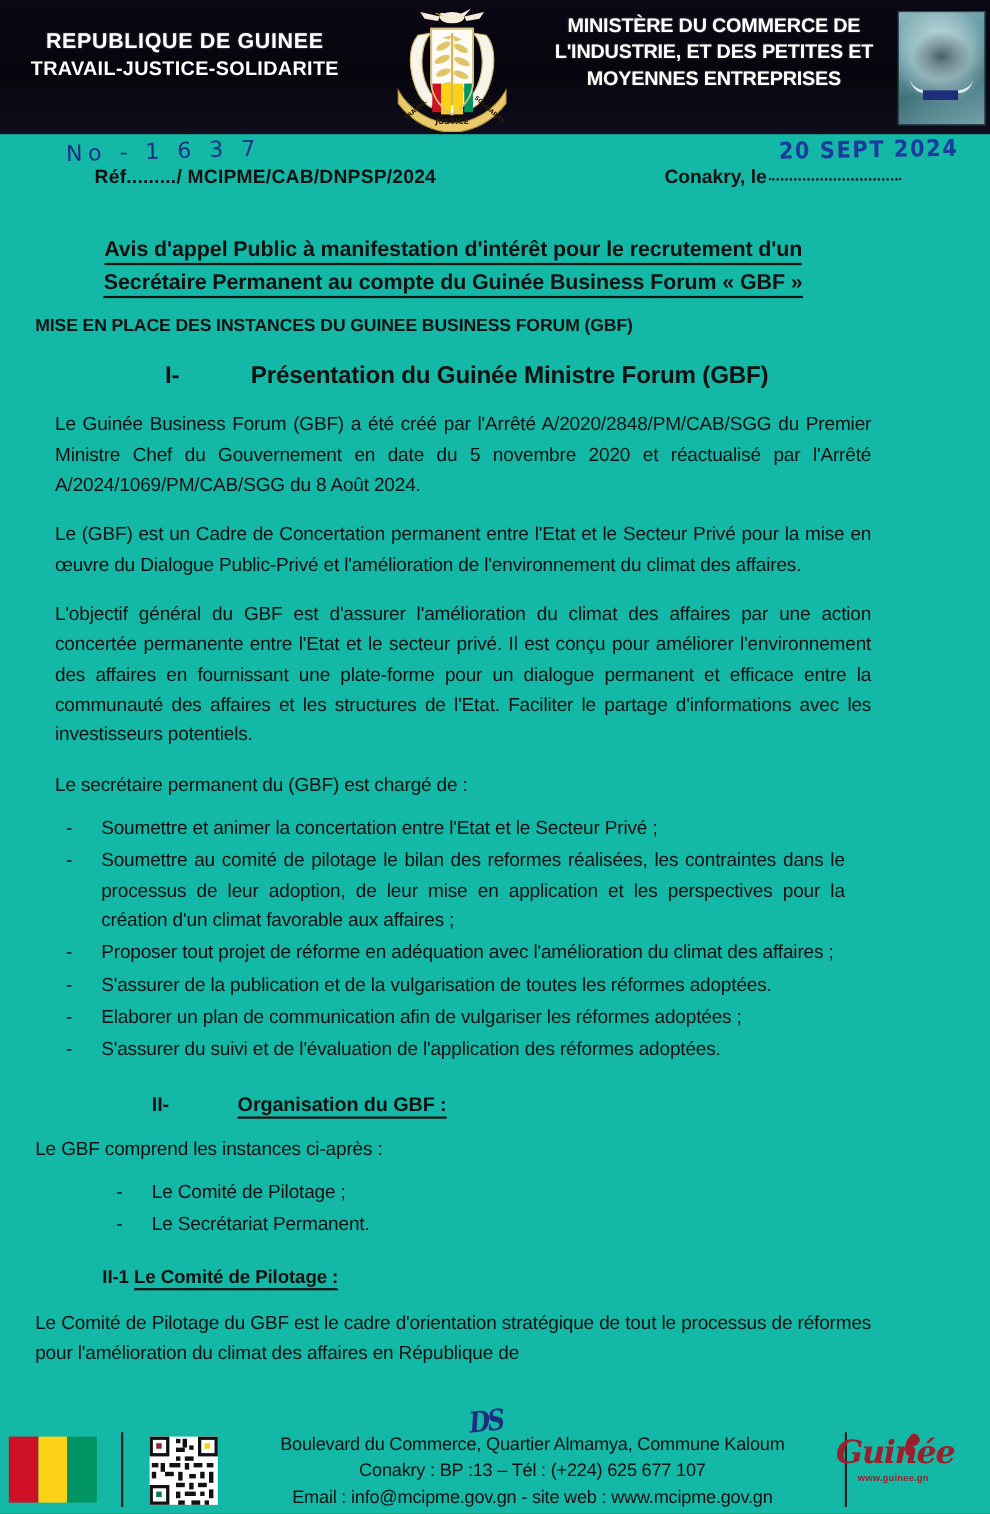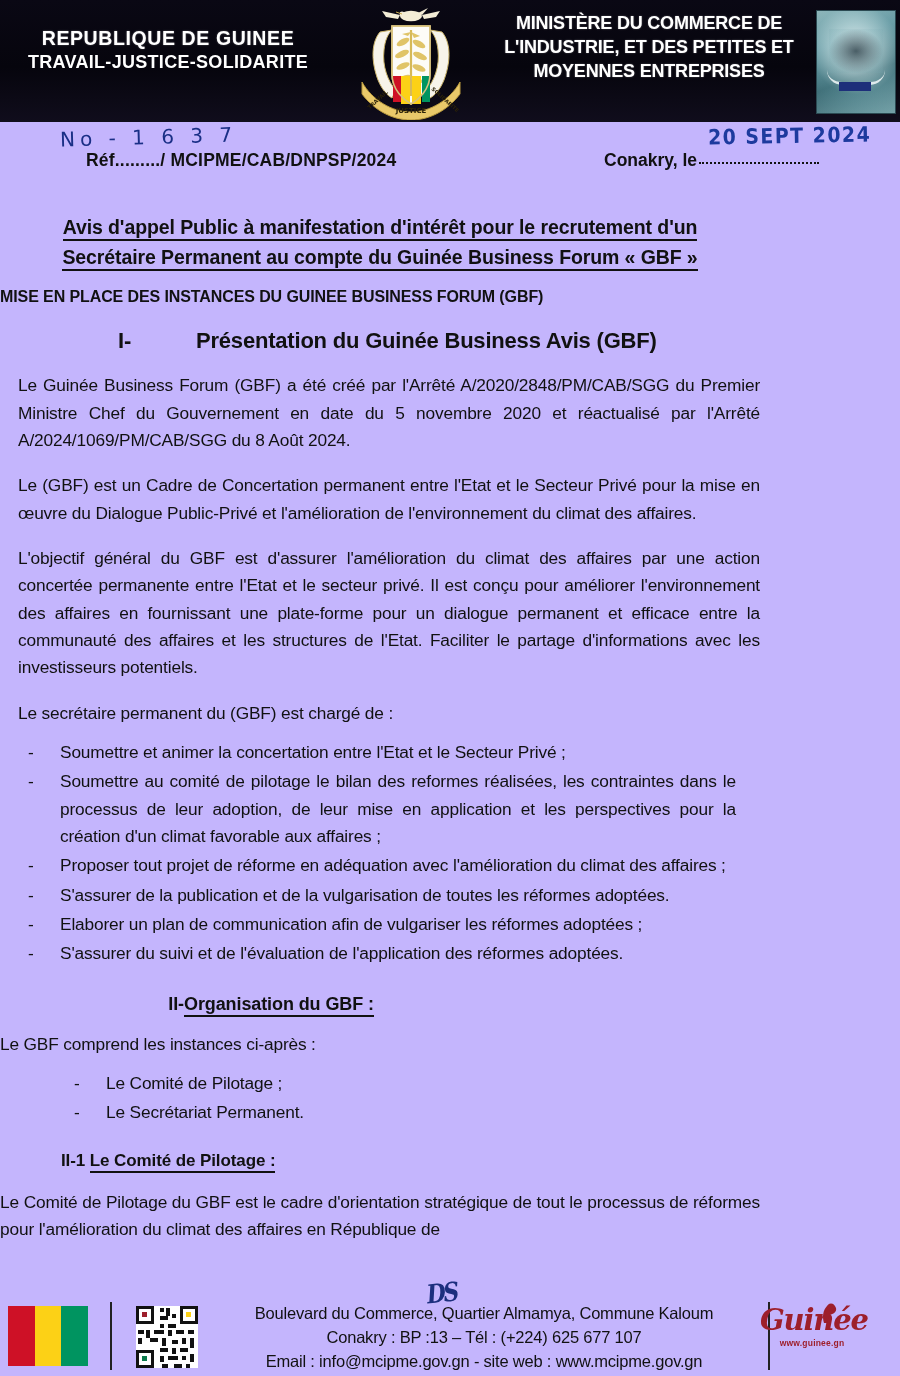--- a/index.html
+++ b/index.html
@@ -5,21 +5,21 @@
 <style>
   html, body {
     margin: 0;
     padding: 0;
     background: #6b6b6b;
   }
   .page {
     position: relative;
     width: 900px;
     height: 1376px;
-    background: #c4b5fd;
+    background: #14b8a6;
     overflow: hidden;
     font-family: "Liberation Sans", sans-serif;
     color: #111;
     text-decoration: underline;
   }
 
   
   .header-banner {
     position: absolute;
     top: 0; left: 0;
@@ -159,20 +159,21 @@
     transform: rotate(-1deg);
     white-space: nowrap;
   }
 
   
   .body-area {
     position: absolute;
     top: 198px;
     left: 0;
     width: 728px;
+    padding-left: 32px;
   }
 
   .doc-title {
     width: 760px;
     margin: 14px auto 0 auto;
     text-align: center;
     font-size: 19.5px;
     font-weight: bold;
     line-height: 1.55;
     letter-spacing: -0.1px;
@@ -200,21 +201,21 @@
     letter-spacing: -0.2px;
   }
   .section-h1 .num { display: inline-block; width: 78px; }
 
   .section-h2 {
     font-size: 18px;
     font-weight: bold;
     margin: 26px 0 0 106px;
     letter-spacing: -0.1px;
   }
-  .section-h2 .num { display: inline-block; width: 78px; text-align: right; }
+  .section-h2 .num { display: inline-block; width: 78px; }
   .section-h2 .ul { border-bottom: 2.5px solid #111; padding-bottom: 1px; }
 
   .section-h3 {
     font-size: 17px;
     font-weight: bold;
     margin: 24px 0 0 61px;
     letter-spacing: -0.1px;
   }
   .section-h3 .ul { border-bottom: 2.5px solid #111; padding-bottom: 1px; }
 
@@ -444,21 +445,21 @@
   <div class="body-area">
 
     <div class="doc-title">
       <span>Avis d'appel Public à manifestation d'intérêt pour le recrutement d'un</span><br>
       <span>Secrétaire Permanent au compte du Guinée Business Forum « GBF »</span>
     </div>
 
     <div class="subtitle">MISE EN PLACE DES INSTANCES DU GUINEE BUSINESS FORUM (GBF)</div>
 
     <div class="section-h1">
-      <span class="num">I-</span><span>Présentation du Guinée Business Avis (GBF)</span>
+      <span class="num">I-</span><span>Présentation du Guinée Ministre Forum (GBF)</span>
     </div>
 
     <p class="para">Le Guinée Business Forum (GBF) a été créé par l'Arrêté A/2020/2848/PM/CAB/SGG du Premier Ministre Chef du Gouvernement en date du 5 novembre 2020 et réactualisé par l'Arrêté A/2024/1069/PM/CAB/SGG du 8 Août 2024.</p>
     <p class="para">Le (GBF) est un Cadre de Concertation permanent entre l'Etat et le Secteur Privé pour la mise en œuvre du Dialogue Public-Privé et l'amélioration de l'environnement du climat des affaires.</p>
     <p class="para">L'objectif général du GBF est d'assurer l'amélioration du climat des affaires par une action concertée permanente entre l'Etat et le secteur privé. Il est conçu pour améliorer l'environnement des affaires en fournissant une plate-forme pour un dialogue permanent et efficace entre la communauté des affaires et les structures de l'Etat.  Faciliter le partage d'informations avec les investisseurs potentiels.</p>
     <p class="para">Le secrétaire permanent du (GBF) est chargé de :</p>
 
     <ul class="dash-list">
       <li><span class="dash">-</span><span>Soumettre et animer la concertation entre l'Etat et le Secteur Privé ;</span></li>
       <li><span class="dash">-</span><span>Soumettre au comité de pilotage le bilan des reformes réalisées, les contraintes dans le processus de leur adoption, de leur mise en application et les perspectives pour la création d'un climat favorable aux affaires ;</span></li>

